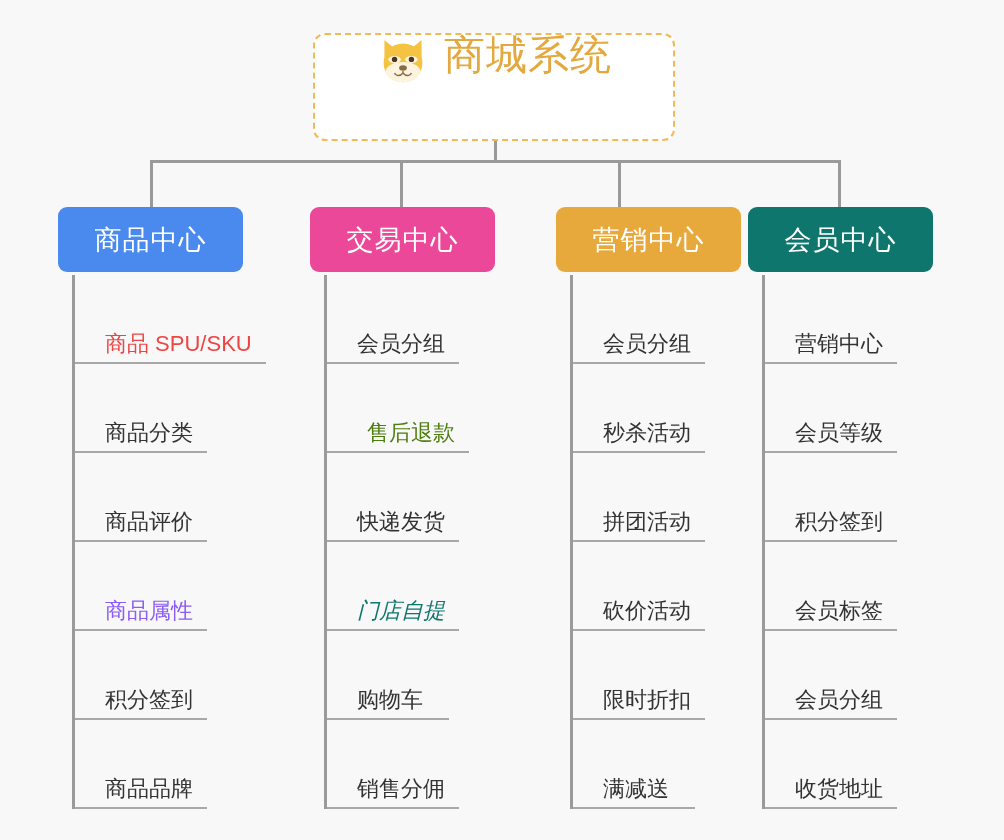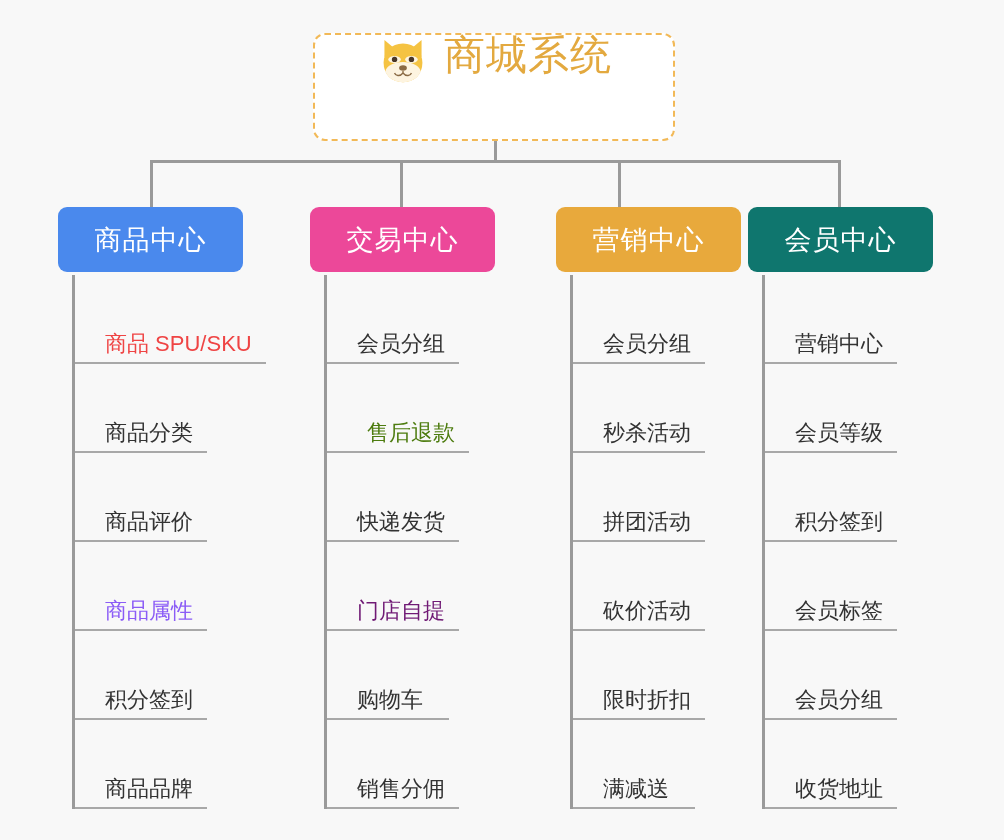--- a/index.html
+++ b/index.html
@@ -194,21 +194,21 @@
       <div class="leaf-item">
           <span class="leaf-label" style="border-bottom-color: rgb(168, 168, 168); color: rgb(51, 51, 51);">会员分组</span>
         </div>
       <div class="leaf-item">
           <span class="leaf-label" style="border-bottom-color: rgb(168, 168, 168); color: #4d7c0f; padding-left: 40px;">售后退款</span>
         </div>
       <div class="leaf-item">
           <span class="leaf-label" style="border-bottom-color: rgb(168, 168, 168); color: rgb(51, 51, 51);">快递发货</span>
         </div>
       <div class="leaf-item">
-          <span class="leaf-label" style="border-bottom-color: rgb(168, 168, 168); color: #701a75;">门店自提</span>
+          <span class="leaf-label" style="border-bottom-color: rgb(168, 168, 168); color: #0f766e; font-style: italic;">门店自提</span>
         </div>
       <div class="leaf-item">
           <span class="leaf-label" style="border-bottom-color: rgb(168, 168, 168); color: rgb(51, 51, 51);">购物车</span>
         </div>
       <div class="leaf-item">
           <span class="leaf-label" style="border-bottom-color: rgb(168, 168, 168); color: rgb(51, 51, 51);">销售分佣</span>
         </div>
     </div>
   </div>
 

